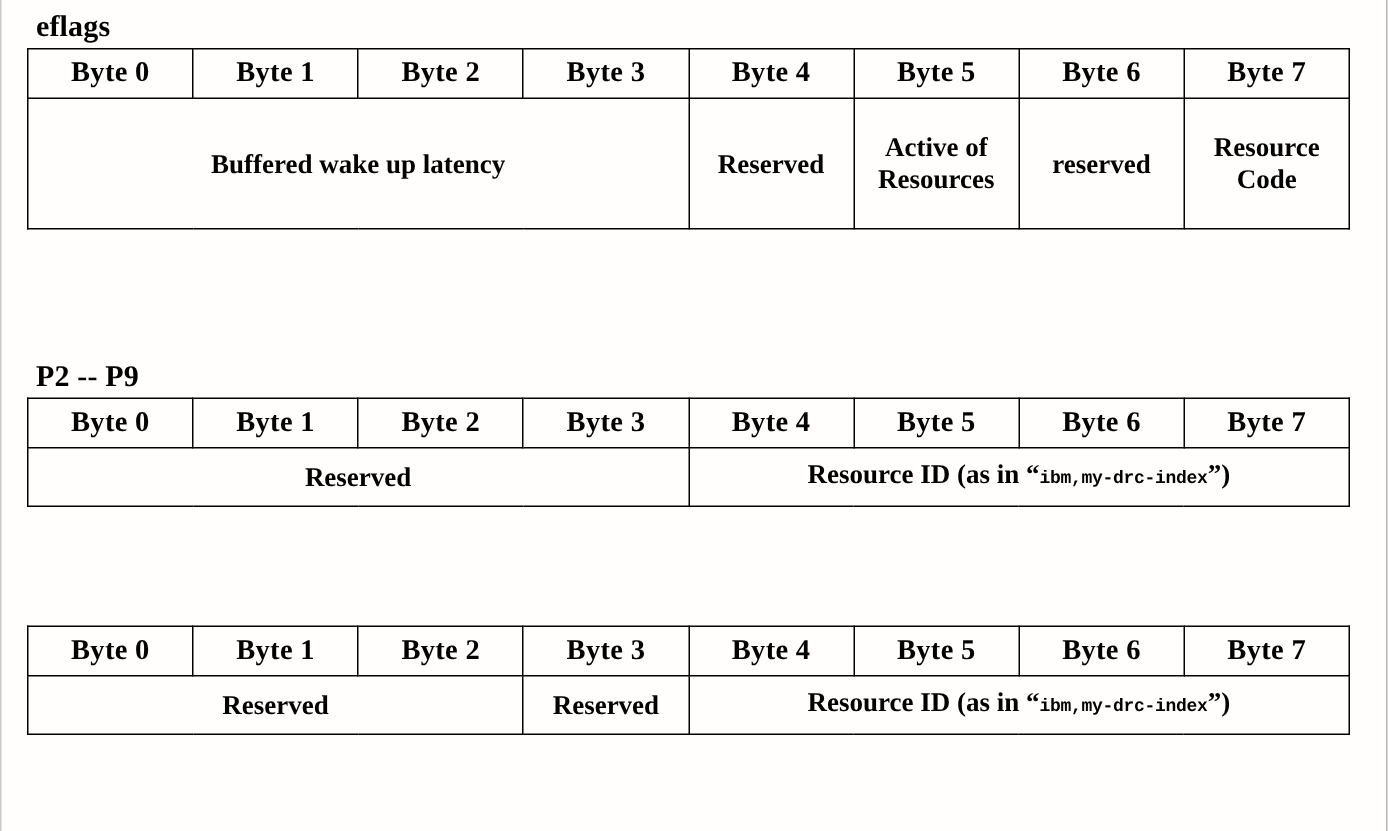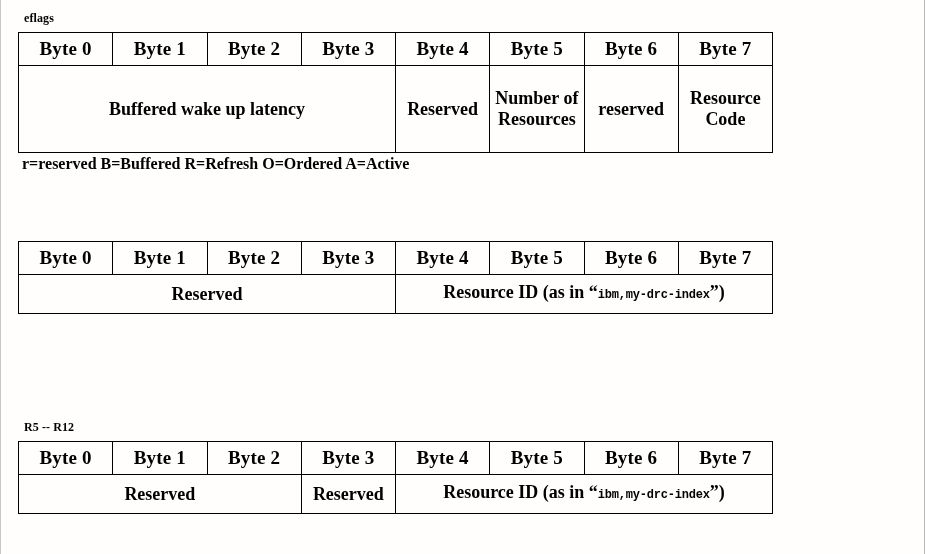--- a/index.html
+++ b/index.html
@@ -30,32 +30,32 @@
 
   
   .diagram {
     position: absolute;
     left: 18px;
     width: 882px;
   }
 
   .diagram-label {
     font-weight: bold;
-    font-size: 12px;
+    font-size: 20px;
     line-height: 20px;
     letter-spacing: 0.1px;
     margin: 0 0 4px 6px;
     white-space: nowrap;
   }
 
   
   table.byte-table {
     border-collapse: collapse;
     table-layout: fixed;
-    width: 755px;
+    width: 882px;
     border: 1.6px solid #000;
   }
   table.byte-table td,
   table.byte-table th {
     border: 1.2px solid #000;
     text-align: center;
     vertical-align: middle;
     padding: 0;
     font-weight: bold;
   }
@@ -114,32 +114,32 @@
         <th class="byte-head">Byte 4</th>
         <th class="byte-head">Byte 5</th>
         <th class="byte-head">Byte 6</th>
         <th class="byte-head">Byte 7</th>
       </tr>
     </thead>
     <tbody class="tall-body">
       <tr>
         <td class="field" colspan="4">Buffered wake up latency</td>
         <td class="field">Reserved</td>
-        <td class="field">Number of Resources</td>
+        <td class="field">Active of Resources</td>
         <td class="field bits">reserved</td>
         <td class="field">Resource Code</td>
       </tr>
     </tbody>
   </table>
 
-  <div class="legend">r=reserved B=Buffered R=Refresh O=Ordered A=Active</div>
 </div>
 
 <div class="diagram" style="top:241px;">
 
+  <div class="diagram-label">P2 -- P9</div>
 
   <table class="byte-table">
     <thead>
       <tr>
         <th class="byte-head">Byte 0</th>
         <th class="byte-head">Byte 1</th>
         <th class="byte-head">Byte 2</th>
         <th class="byte-head">Byte 3</th>
         <th class="byte-head">Byte 4</th>
         <th class="byte-head">Byte 5</th>
@@ -151,21 +151,20 @@
       <tr>
         <td class="field" colspan="4">Reserved</td>
         <td class="field" colspan="4"><span>Resource ID (as in “</span><span class="mono">ibm,my-drc-index</span><span>”)</span></td>
       </tr>
     </tbody>
   </table>
 </div>
 
 <div class="diagram" style="top:417px;">
 
-  <div class="diagram-label">R5 -- R12</div>
 
   <table class="byte-table">
     <thead>
       <tr>
         <th class="byte-head">Byte 0</th>
         <th class="byte-head">Byte 1</th>
         <th class="byte-head">Byte 2</th>
         <th class="byte-head">Byte 3</th>
         <th class="byte-head">Byte 4</th>
         <th class="byte-head">Byte 5</th>

